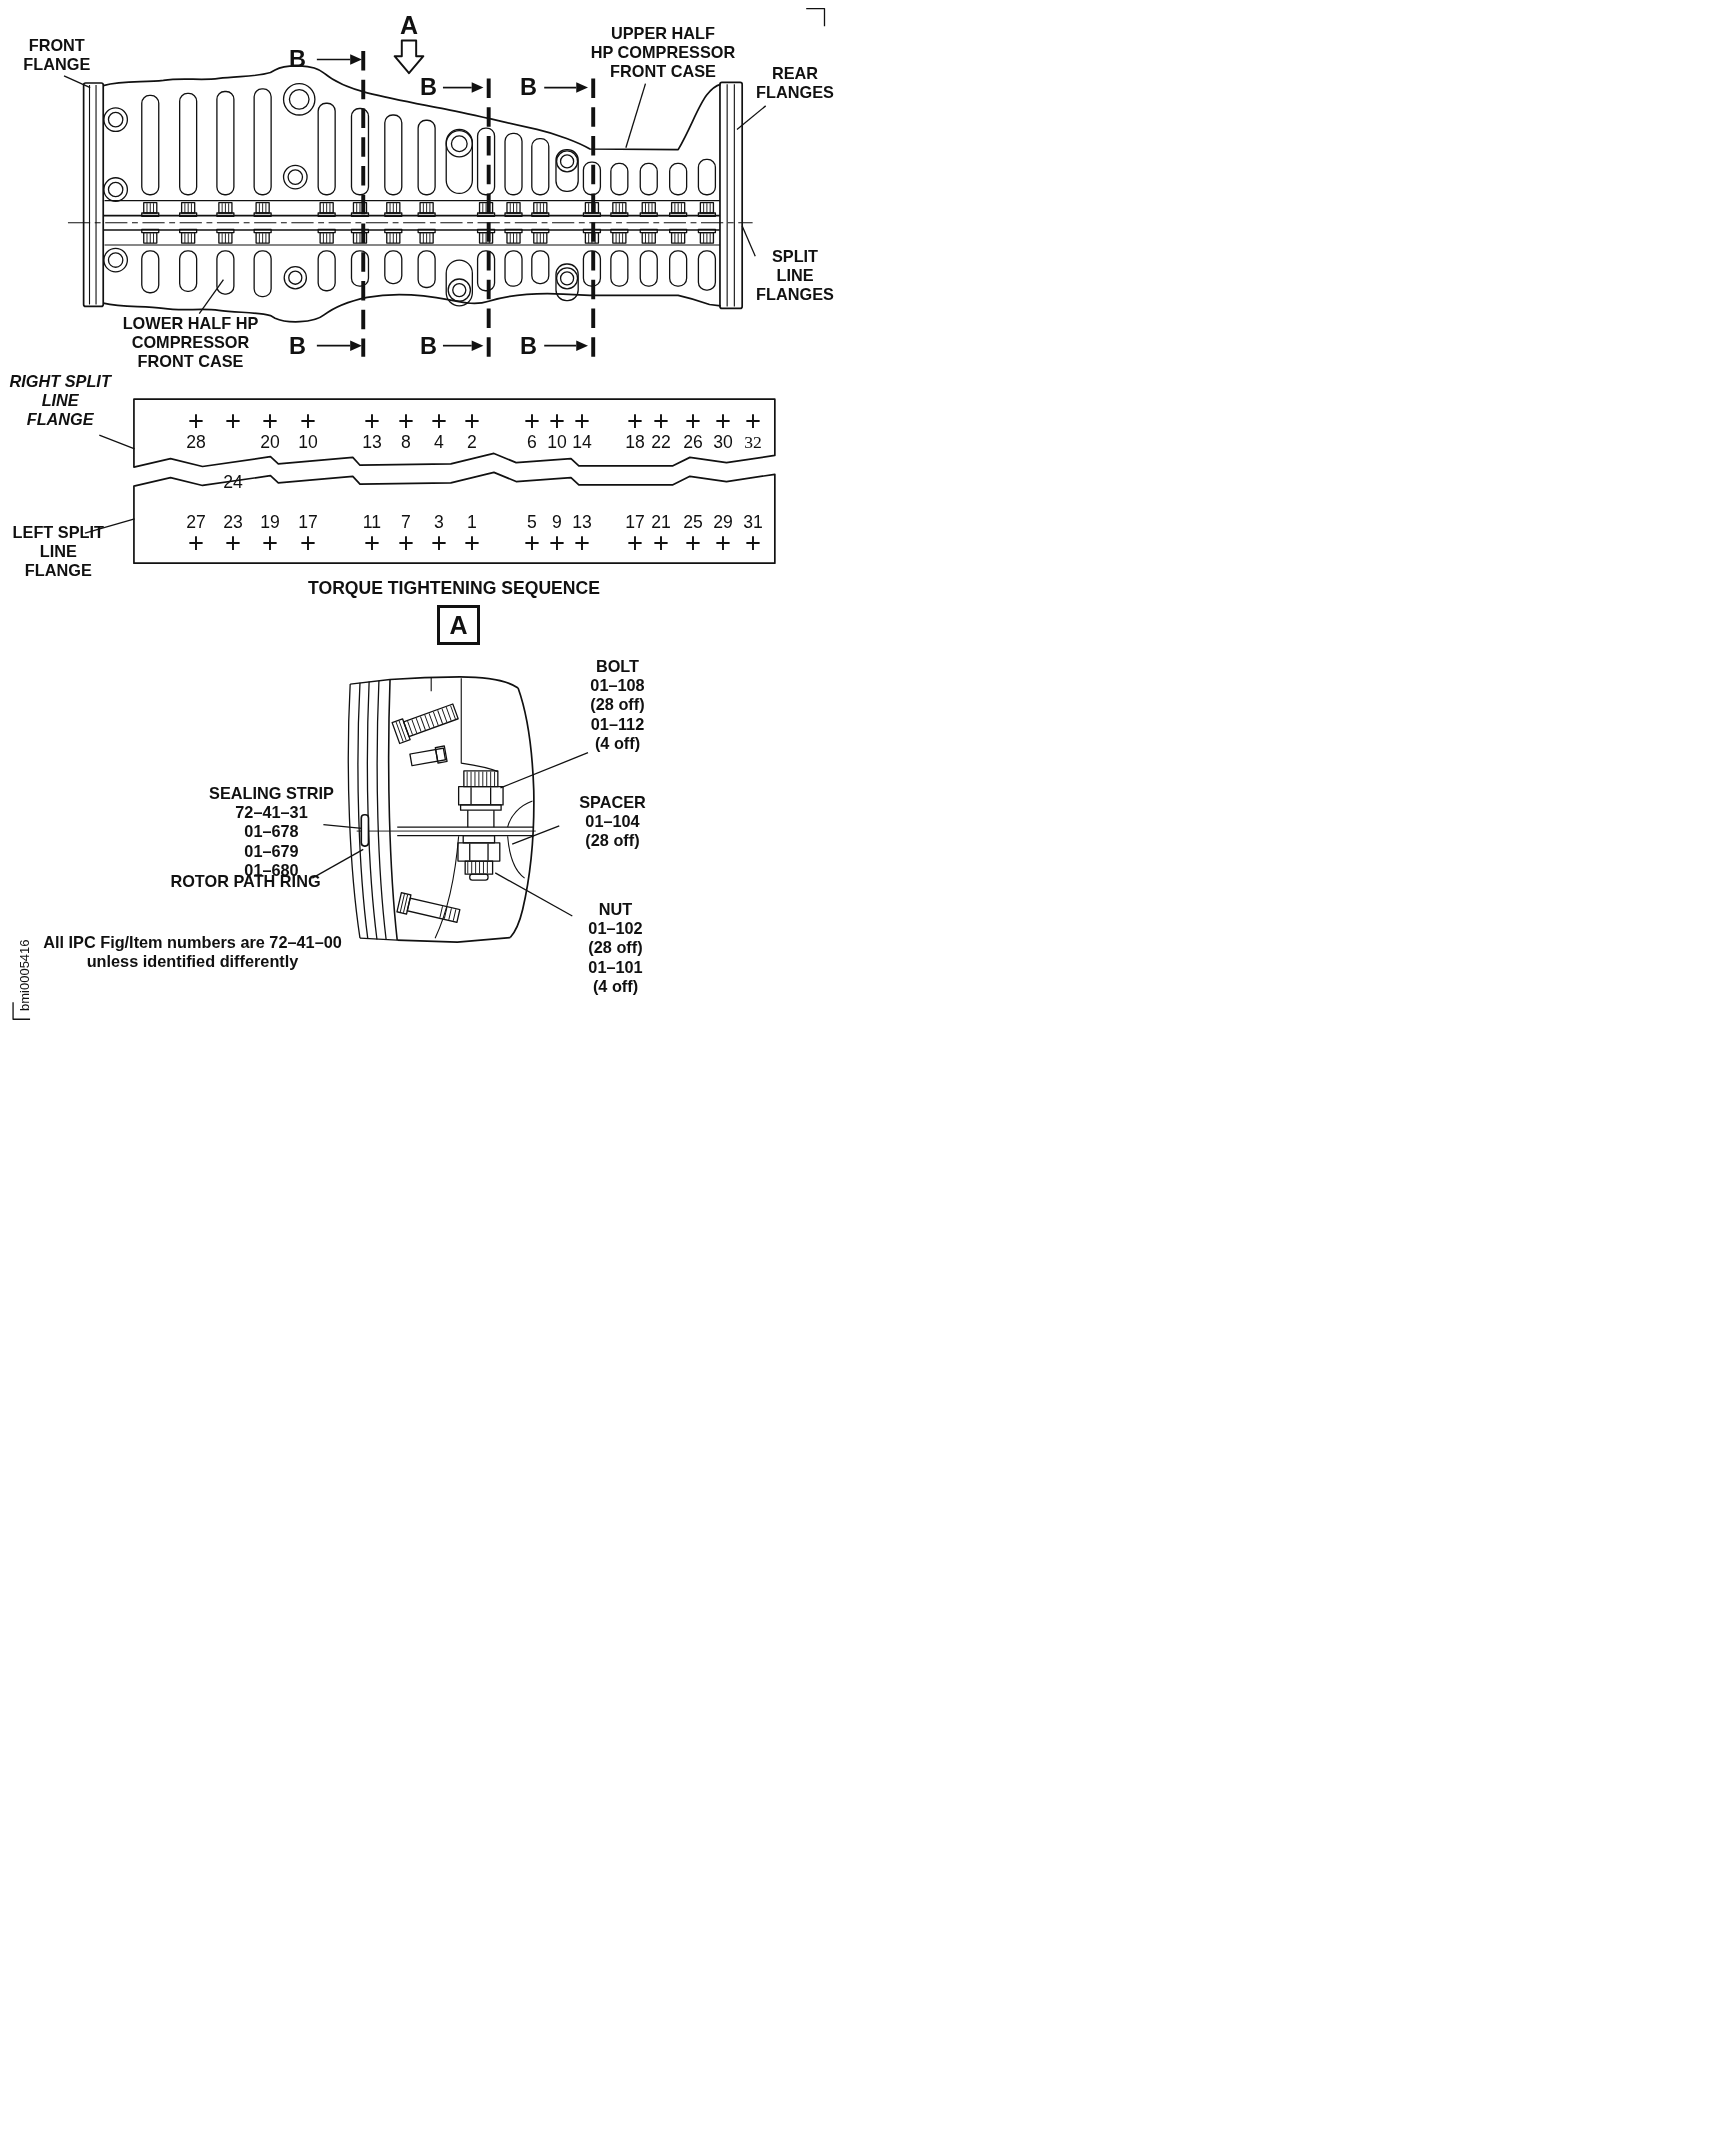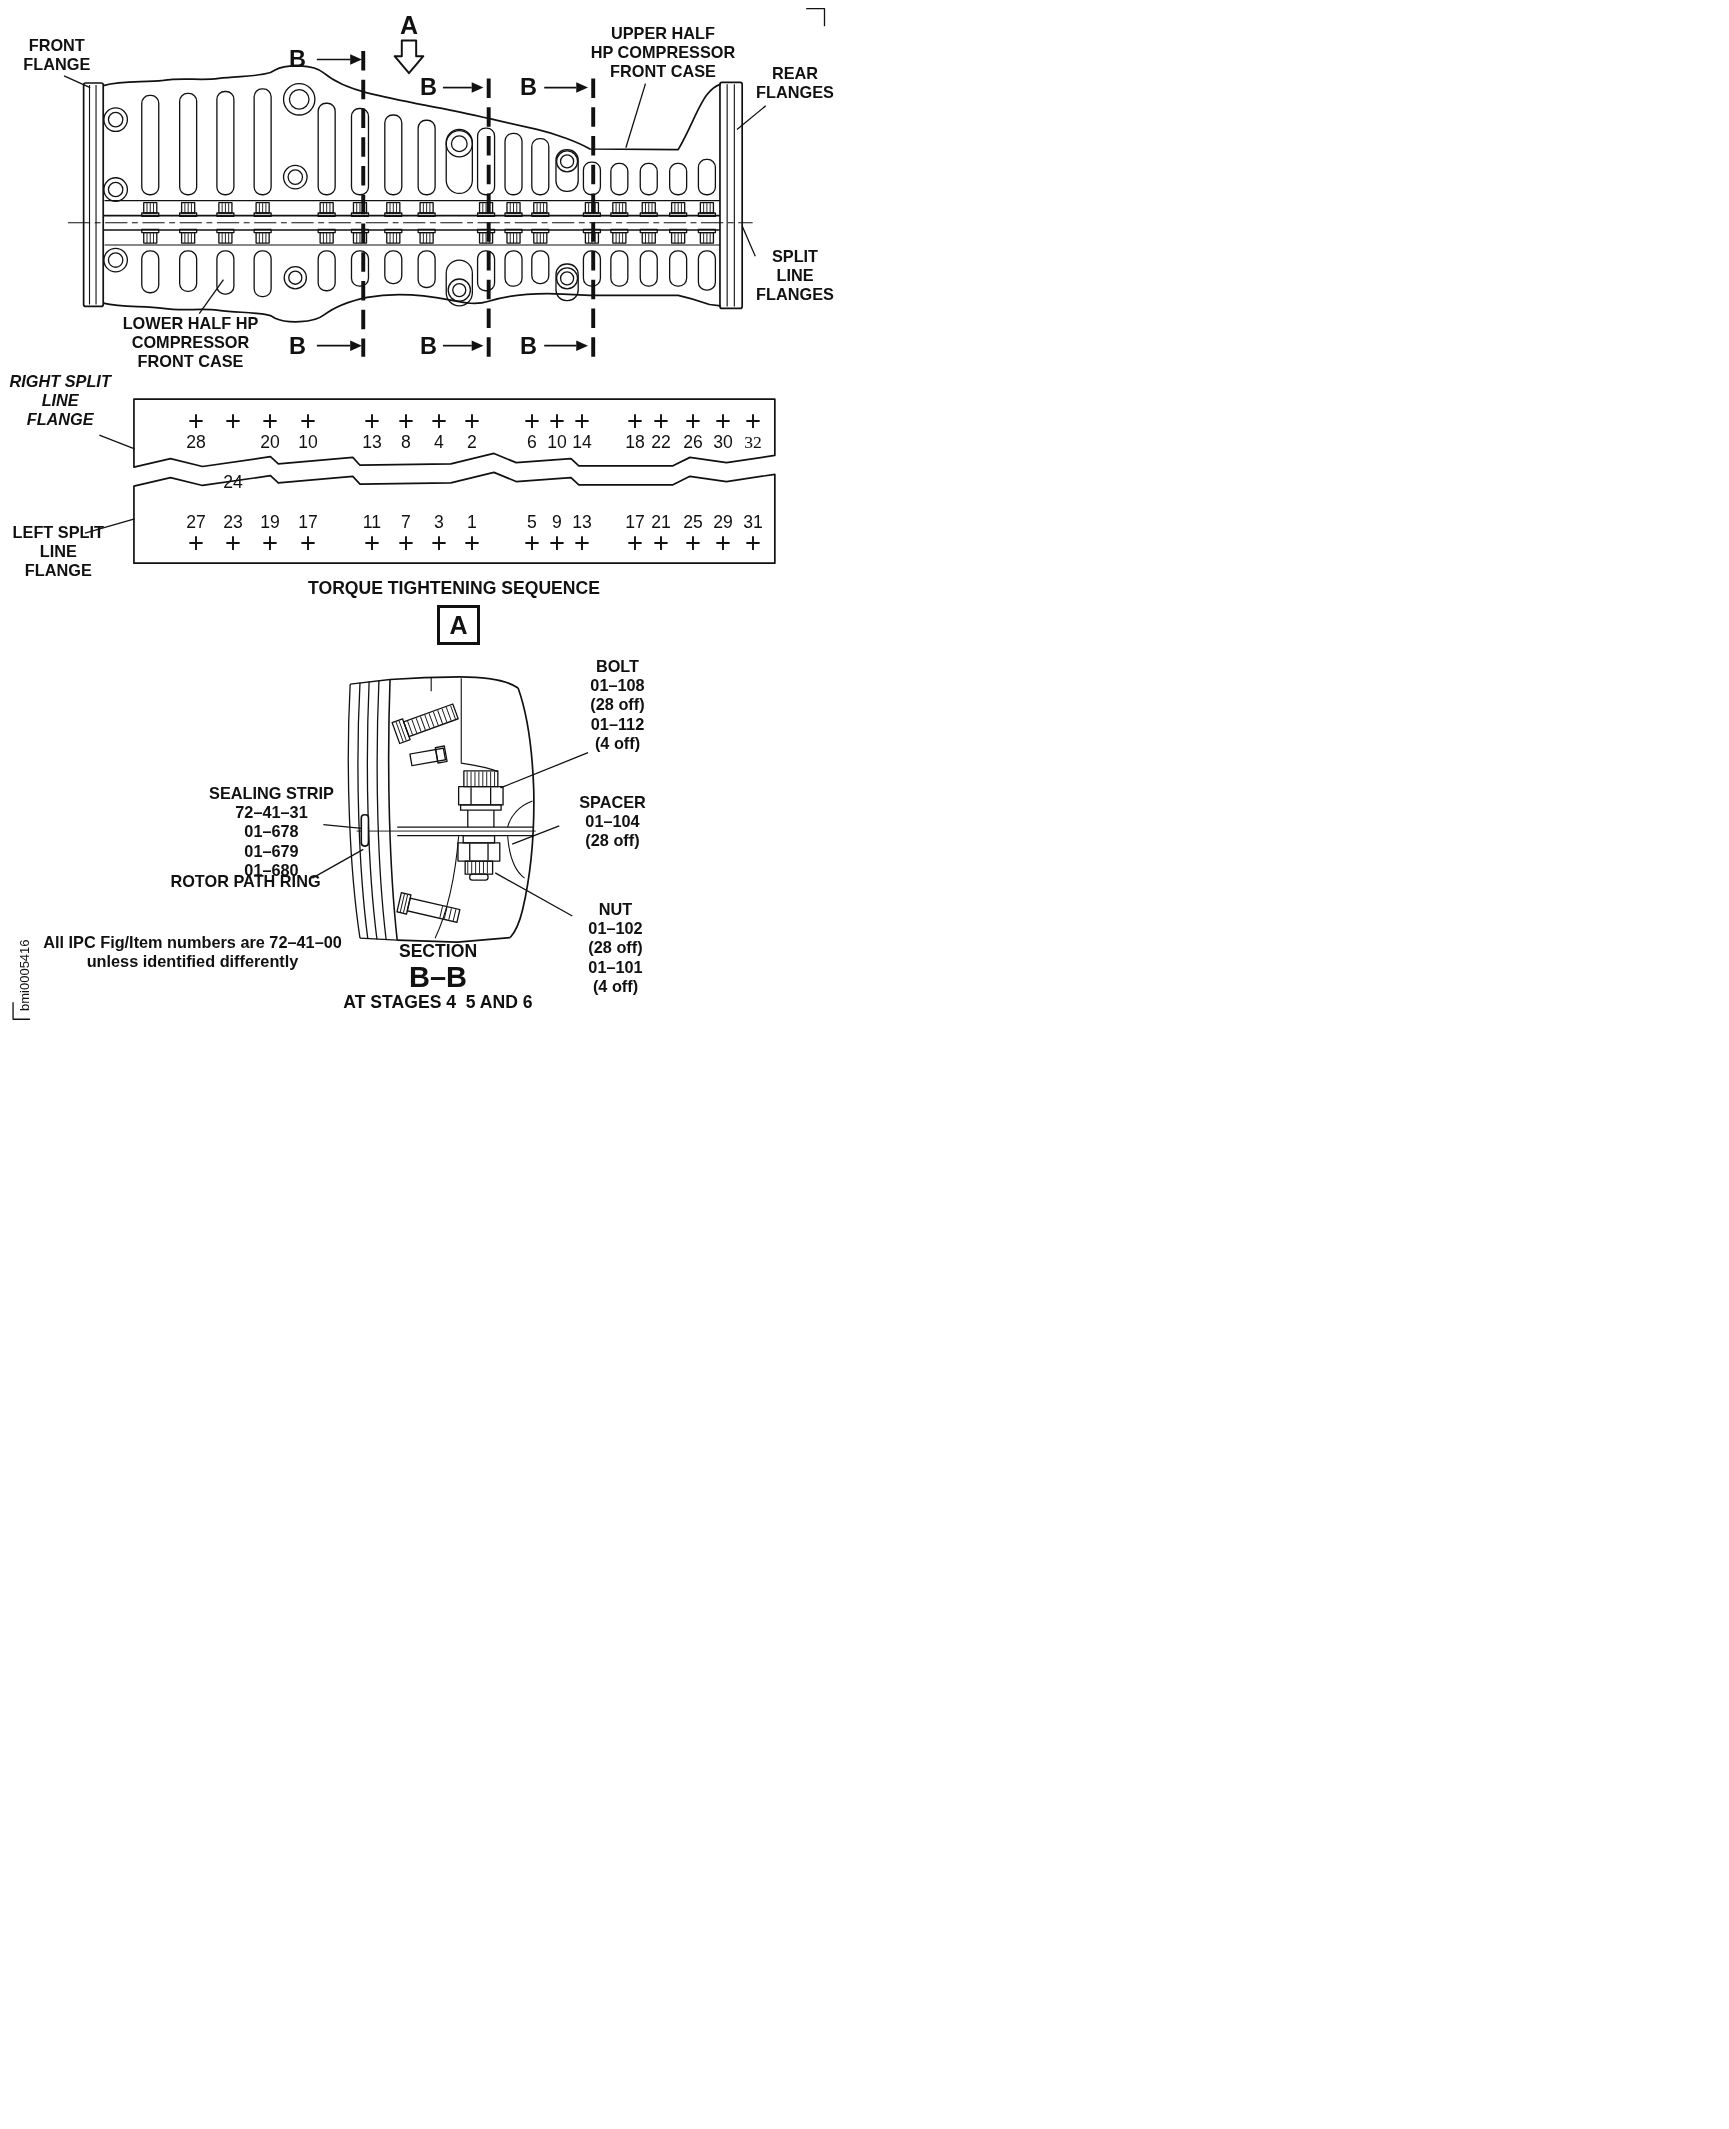--- a/index.html
+++ b/index.html
@@ -571,25 +571,20 @@
 (28 off)</div>
 
 <div class="lbl" style="left:167px;top:872px;width:157px;">ROTOR PATH RING</div>
 
 <div class="lbl" style="left:562px;top:900px;width:107px;">NUT
 01–102
 (28 off)
 01–101
 (4 off)</div>
 
-<div style="position:absolute;left:314px;top:941px;width:248px;text-align:center;">
-  <div class="caption" style="position:static;">SECTION</div>
-  <div class="secname">B–B</div>
-  <div class="caption" style="position:static;">AT STAGES 4&nbsp; 5 AND 6</div>
-</div>
 
 <div class="lbl la" style="left:39px;top:933px;width:307px;">All IPC Fig/Item numbers are 72–41–00
 unless identified differently</div>
 
 <div class="docid" style="left:17px;top:1011px;">bmi0005416</div>
 
 </div>
 
 
 </body></html>

